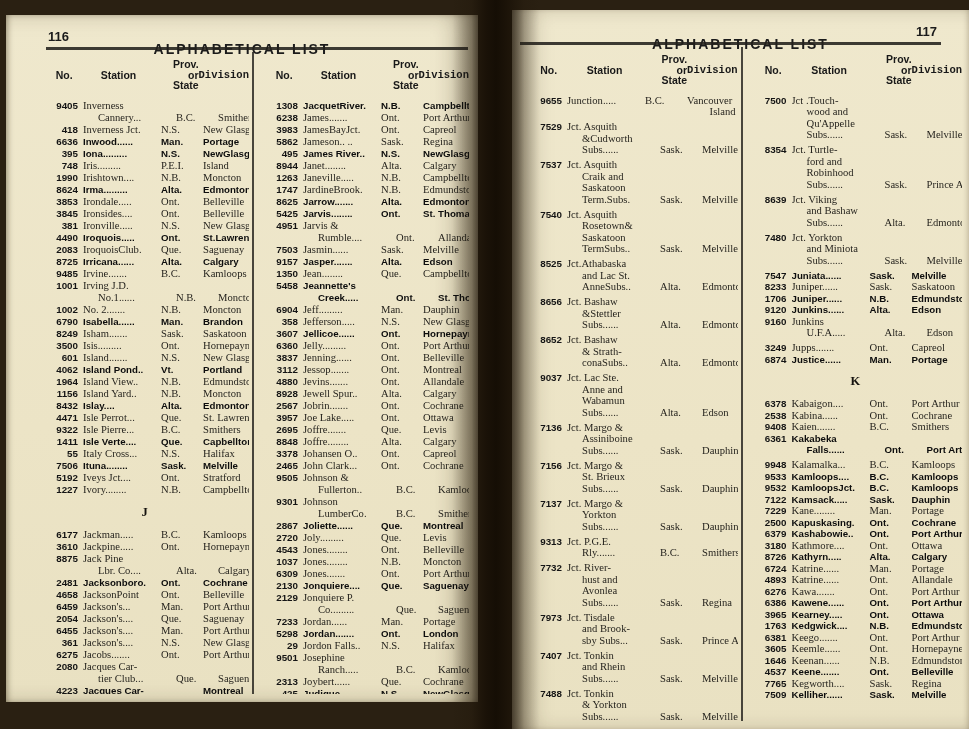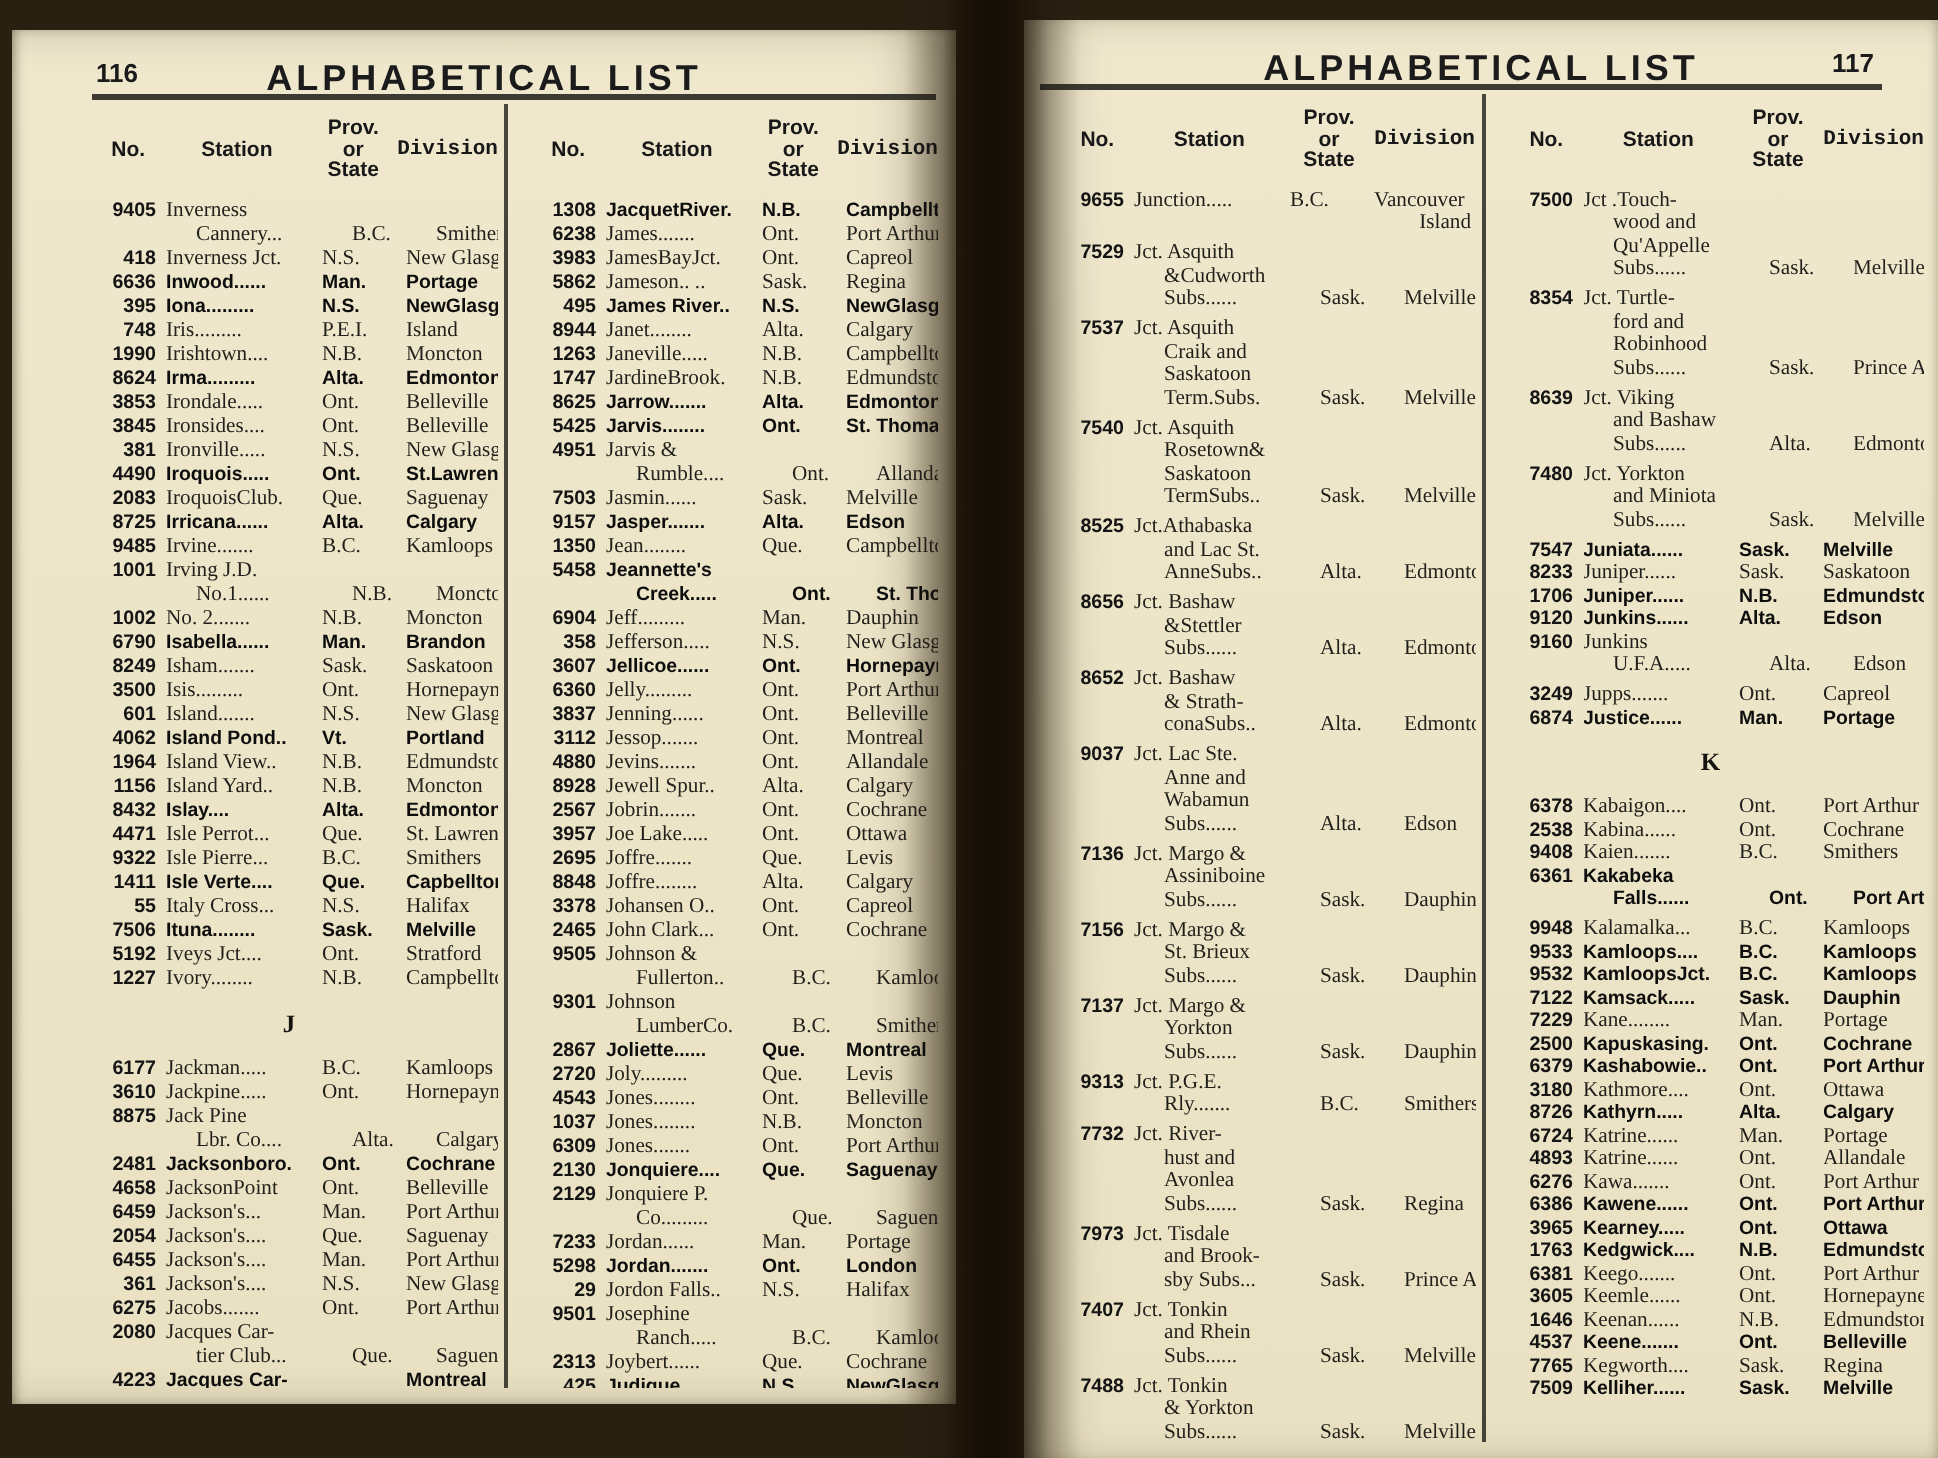--- a/index.html
+++ b/index.html
@@ -27,41 +27,41 @@
   }
   .page-head{position:absolute;left:0;right:0;top:11px;height:22px;}
   .pagenum,.list-title{
     font-family:"Liberation Sans", sans-serif;font-weight:700;
     color:#1b1b1b;font-size:13px;
   }
   .pagenum{position:absolute;top:3px;}
   .page-left .pagenum{left:42px;}
   .page-right .pagenum{right:32px;margin-left:20px;}
   .list-title{
-    position:absolute;left:0;right:0;text-align:center;top:3px;letter-spacing:2px;font-size:18px;
+    position:absolute;left:0;right:0;text-align:center;top:15px;letter-spacing:2px;font-size:14px;
   }
   .head-rule{position:absolute;top:32px;border-top:3px solid rgba(35,33,28,.88);}
   .page-left .head-rule{left:40px;right:10px;}
   .page-right .head-rule{left:8px;right:28px;}
   .cols{
     position:absolute;top:37px;bottom:8px;display:flex;align-items:stretch;
   }
   .page-left .cols{left:32px;right:6px;}
   .page-right .cols{left:10px;right:4px;}
   .col{flex:1 1 0;padding:0 3px 0 2px;overflow:hidden;}
   .col + .col{border-left:2px solid rgba(42,40,34,.85);padding-left:6px;}
   
   .colhead{
     display:flex;align-items:center;margin:7px 0 9px;
     font-family:"Liberation Sans", sans-serif;font-weight:700;font-size:10.5px;color:#181818;
     line-height:10.5px;
   }
   .ch-no{width:38px;text-align:center;padding-left:6px;}
   .ch-st{width:76px;text-align:center;}
-  .ch-pr{width:46px;text-align:center;}
+  .ch-pr{width:46px;text-align:right;}
   .ch-dv{flex:1;text-align:center;font-family:Liberation Mono, monospace;}
   
   .row{display:flex;line-height:12px;font-size:10.6px;color:#211f1a;}
   .page-right .row{line-height:11.5px;}
   .c-no{
     width:38px;text-align:right;padding-right:5px;flex:none;
     font-family:"Liberation Sans", sans-serif;font-weight:700;font-size:9.8px;color:#141414;
   }
   .c-st{width:78px;flex:none;white-space:nowrap;overflow:hidden;}
   .c-pr{width:42px;flex:none;white-space:nowrap;}

